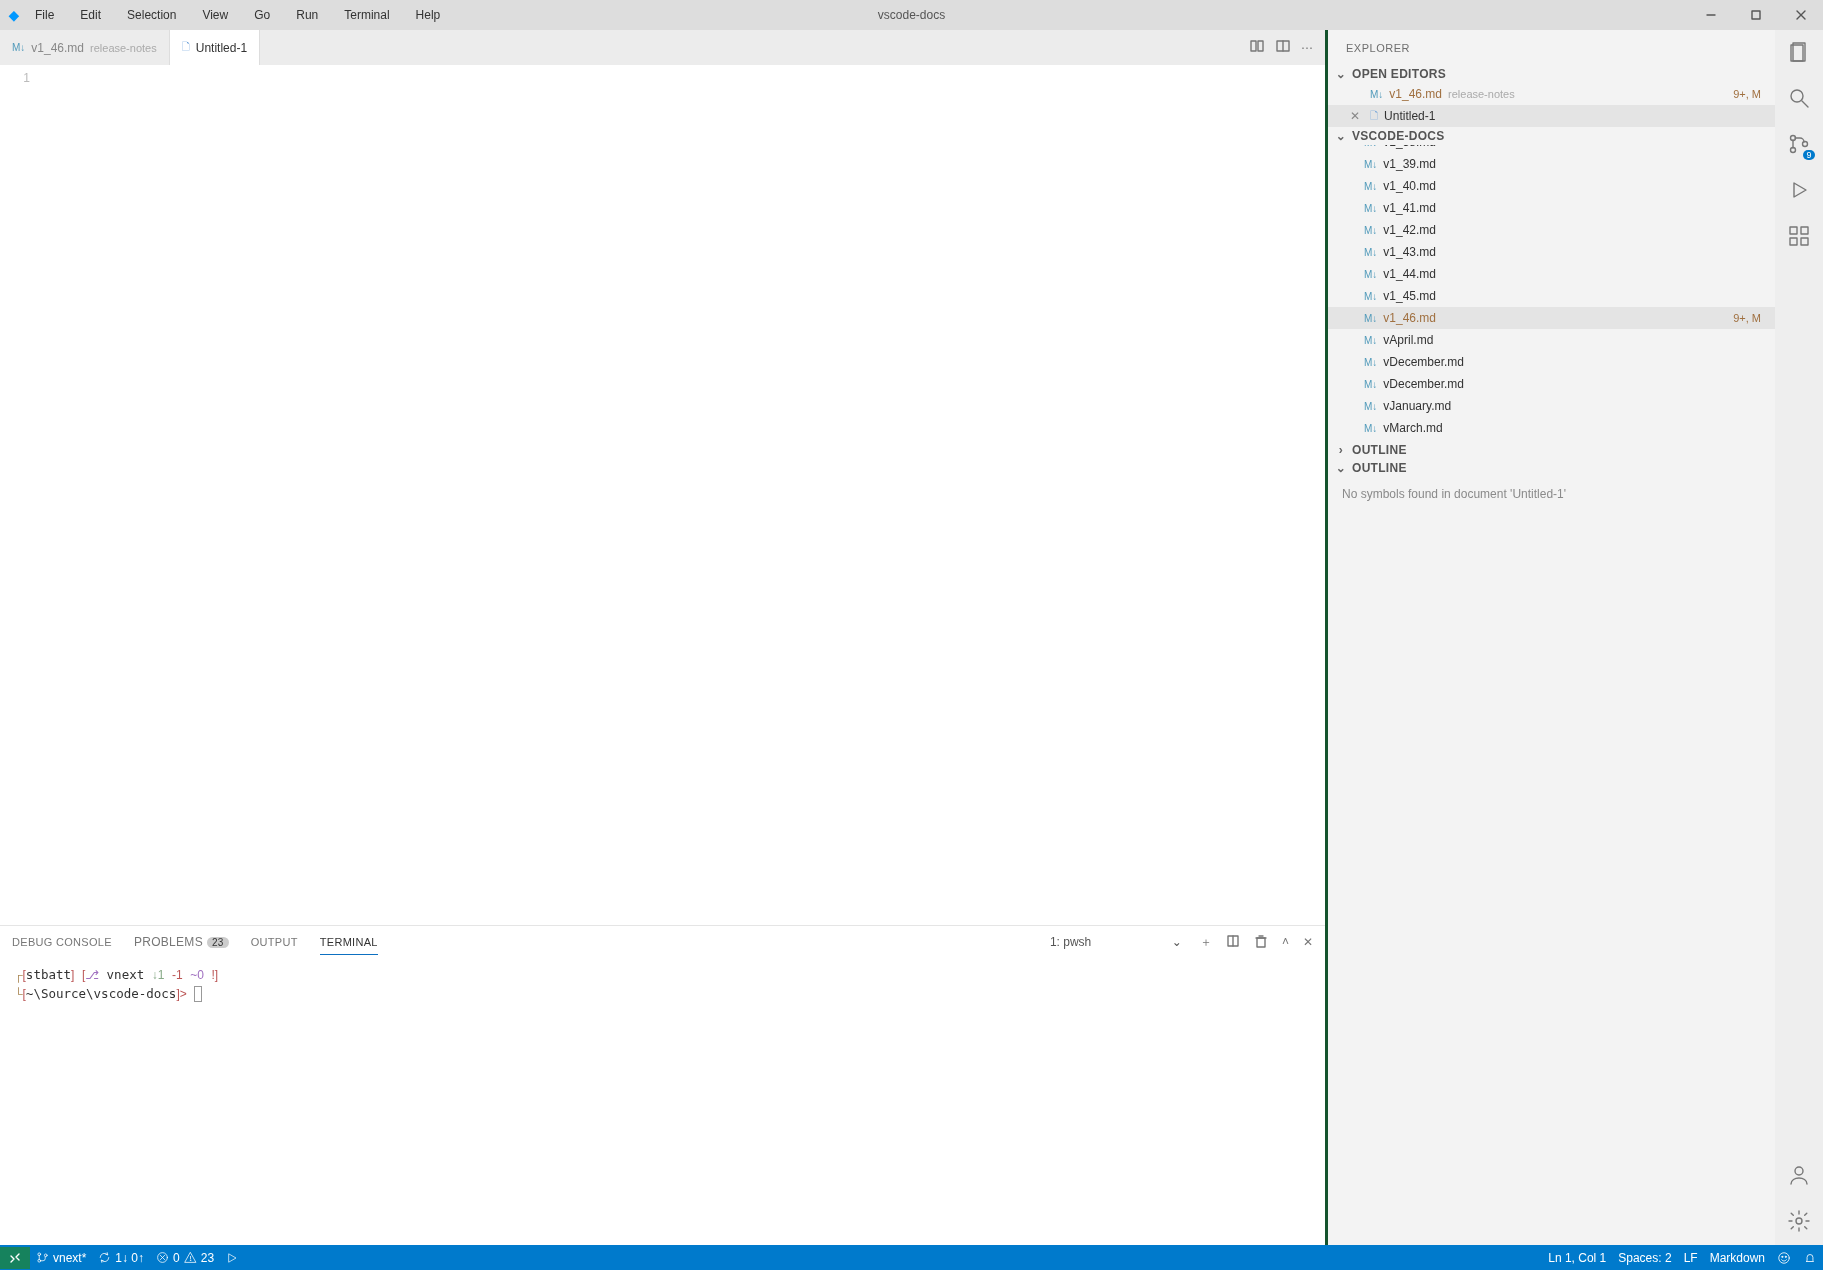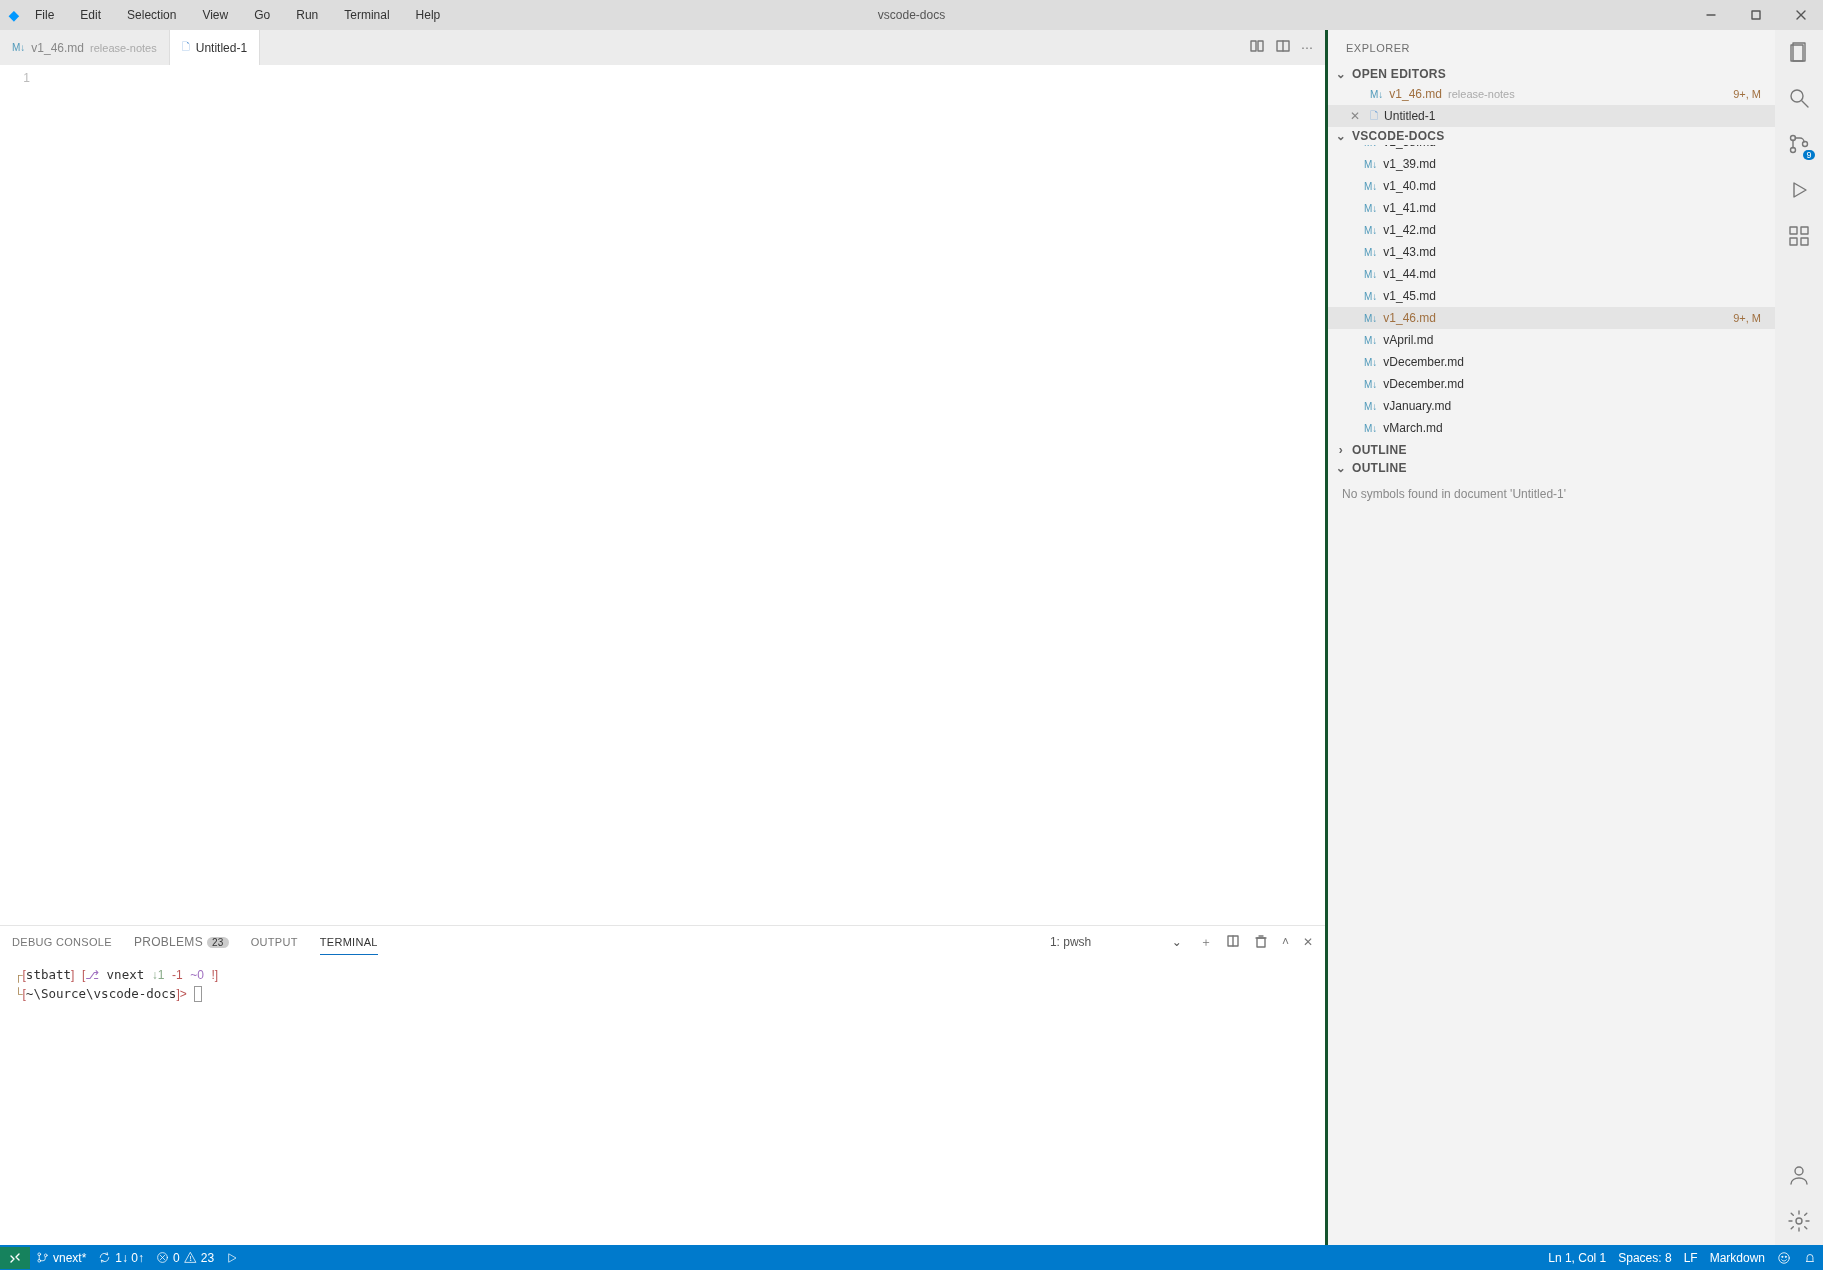--- a/index.html
+++ b/index.html
@@ -360,21 +360,21 @@
         <span>23</span>
       </div>
     <div class="seg">
         <svg width="12" height="12" viewBox="0 0 24 24">
           <polygon points="6,4 20,12 6,20"></polygon>
         </svg>
       </div>
   </div>
   <div class="right">
     <div class="seg">Ln 1, Col 1</div>
-    <div class="seg">Spaces: 8</div>
+    <div class="seg">Spaces: 2</div>
     <div class="seg">LF</div>
     <div class="seg">Markdown</div>
     <div class="seg">
         <svg width="14" height="14" viewBox="0 0 24 24">
           <circle cx="12" cy="12" r="9"></circle>
           <circle cx="9" cy="10" r="1" fill="currentColor"></circle>
           <circle cx="15" cy="10" r="1" fill="currentColor"></circle>
           <path d="M8 15c1 1.5 2.5 2 4 2s3-.5 4-2"></path>
         </svg>
       </div>

